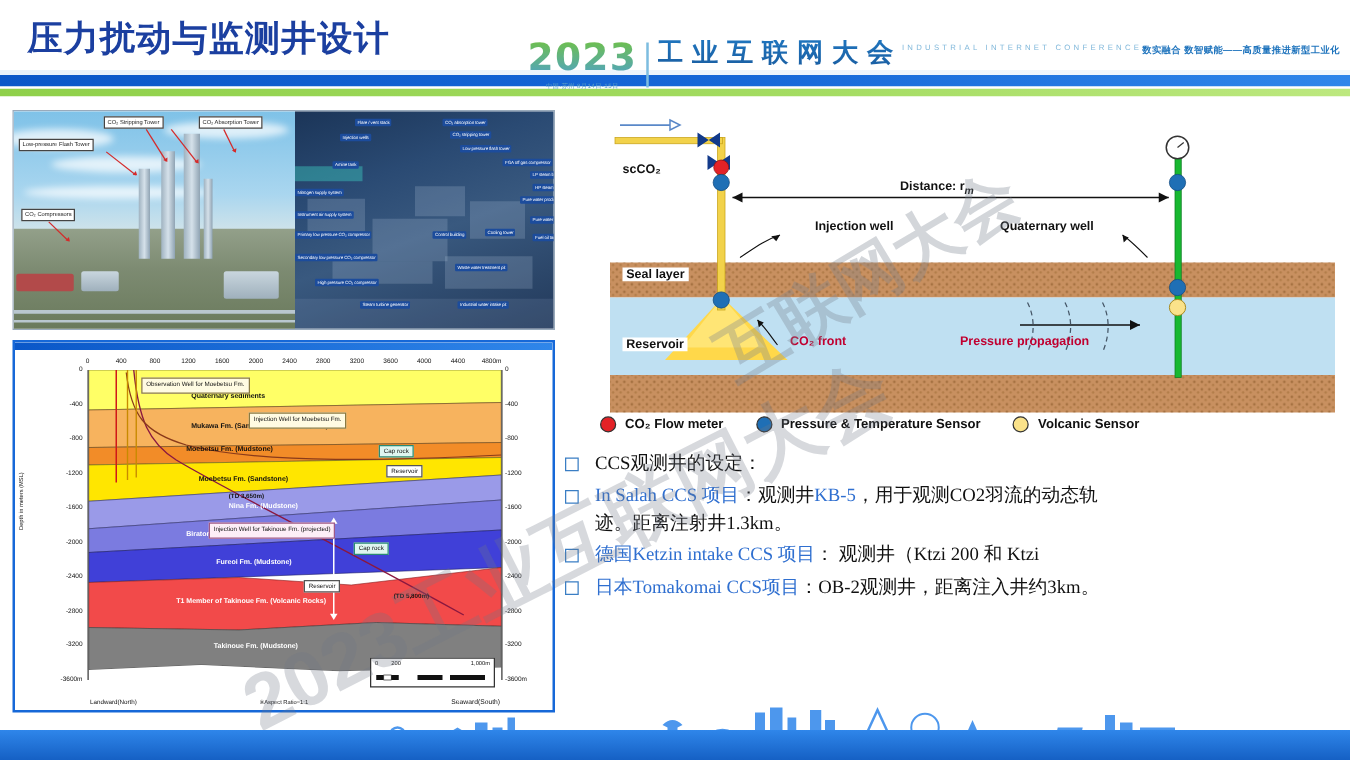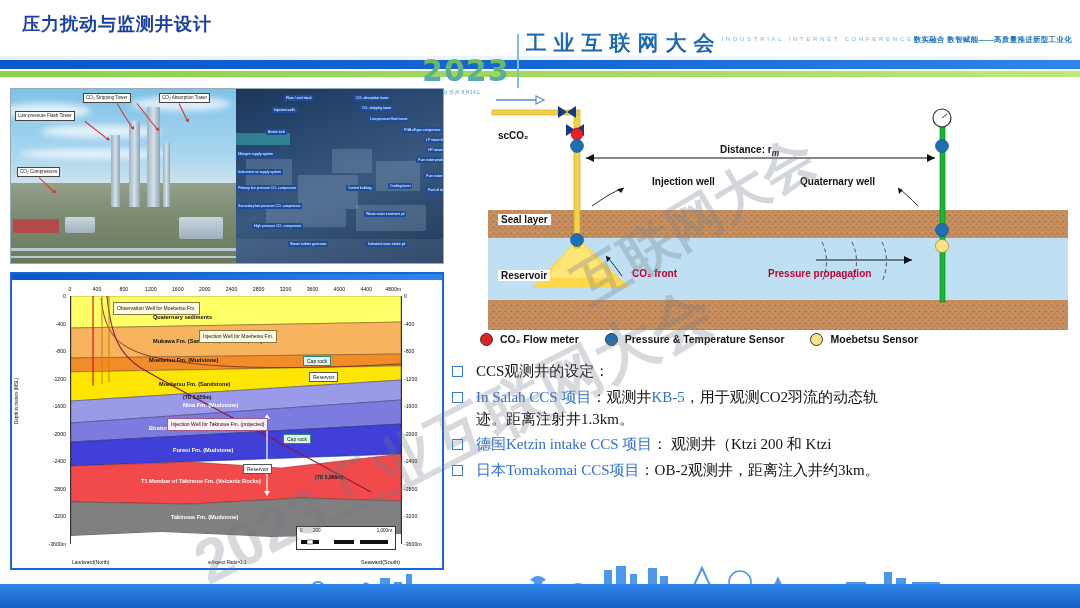--- a/index.html
+++ b/index.html
@@ -6,37 +6,37 @@
   body{
     width:1080px;height:608px;overflow:hidden;
     font-family:"Liberation Sans","DejaVu Sans",sans-serif;
     background:#ffffff;position:relative;
   }
   .slide{position:absolute;left:0;top:0;width:1080px;height:608px;background:#fff;overflow:hidden;}
 
   
   .hdr-title{
     position:absolute;left:22px;top:12px;
-    font-size:18px;font-weight:bold;color:#1b3fa0;
+    font-size:28px;font-weight:bold;color:#1b3fa0;
     letter-spacing:1px;white-space:nowrap;
   }
   .hdr-bar-blue{position:absolute;left:0;top:60px;width:1080px;height:9px;
     background:linear-gradient(90deg,#0a57c8 0%,#1668d8 55%,#2f86ea 100%);}
   .hdr-bar-green{position:absolute;left:0;top:71px;width:1080px;height:6px;
     background:linear-gradient(90deg,#8fd04a 0%,#a4dc62 60%,#bde87f 100%);}
   .hdr-bar-blue::after{content:"";position:absolute;left:0;top:-4px;width:1080px;height:4px;
     background:linear-gradient(90deg,#e8f2fb,#f2f8fd);}
 
   
   .logo{position:absolute;right:8px;top:32px;display:flex;align-items:flex-start;}
   .logo-2023{font-size:30px;font-weight:bold;line-height:1;
      background:linear-gradient(180deg,#6fc04a,#4fa3c7);
      -webkit-background-clip:text;background-clip:text;color:transparent;
      font-family:"DejaVu Sans",sans-serif;letter-spacing:1px;}
-  .logo-left{display:flex;flex-direction:column;align-items:center;padding-right:7px;margin-top:24px;}
+  .logo-left{display:flex;flex-direction:column;align-items:center;padding-right:7px;}
   .logo-sub{font-size:5px;color:#5aa0c4;letter-spacing:.3px;margin-top:3px;white-space:nowrap;}
   .logo-div{width:2px;align-self:stretch;background:#7dbde0;margin:2px 7px 2px 0;}
   .logo-right{display:flex;flex-direction:row;}
   .logo-cn{font-size:21px;font-weight:bold;color:#1766b0;letter-spacing:7px;line-height:1;
      background:linear-gradient(180deg,#1f74bd,#1a5fa3);
      -webkit-background-clip:text;background-clip:text;color:transparent;}
   .logo-en{font-size:6.2px;color:#7fb7da;letter-spacing:2.6px;margin-top:3px;}
   .logo-tag{font-size:7.4px;color:#1f74bd;letter-spacing:.4px;margin-top:3px;font-weight:bold;}
 
   
@@ -403,21 +403,21 @@
     <div class="lg-item">
       <span class="dot" style="background:#e32227;"></span>
       <span class="lg-txt">CO₂ Flow meter</span>
     </div>
     <div class="lg-item">
       <span class="dot" style="background:#1f6fb5;"></span>
       <span class="lg-txt">Pressure &amp; Temperature Sensor</span>
     </div>
     <div class="lg-item">
       <span class="dot" style="background:#fae28a;"></span>
-      <span class="lg-txt">Moebetsu Sensor</span>
+      <span class="lg-txt">Volcanic Sensor</span>
     </div>
   </div>
 
   <div class="bullets" id="bullets">
       <div class="brow">
         <span class="bsq"></span>
         <div>
           <div class="btxt"><span>CCS观测井的设定：</span></div>
         </div>
       </div>

